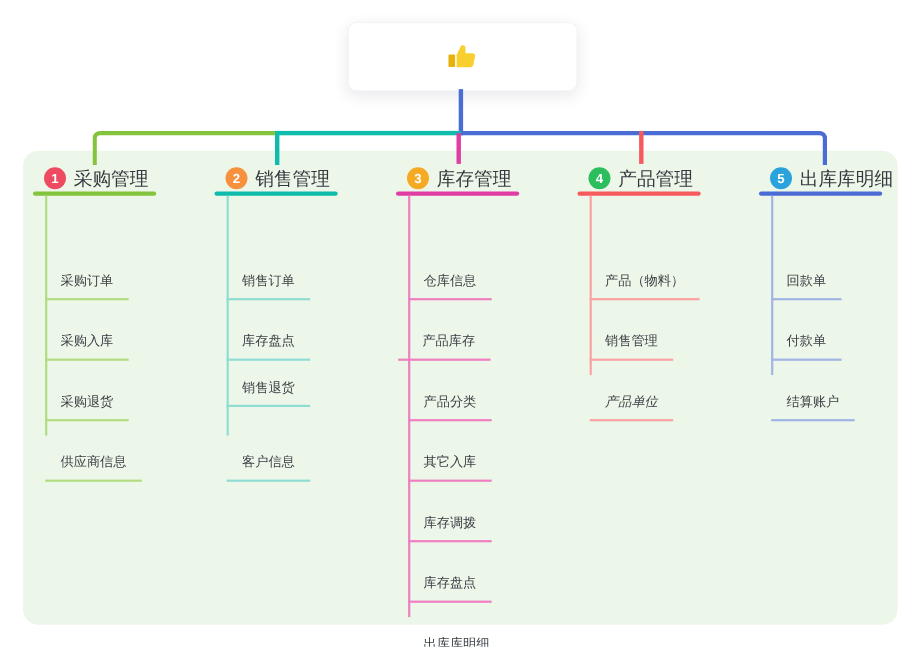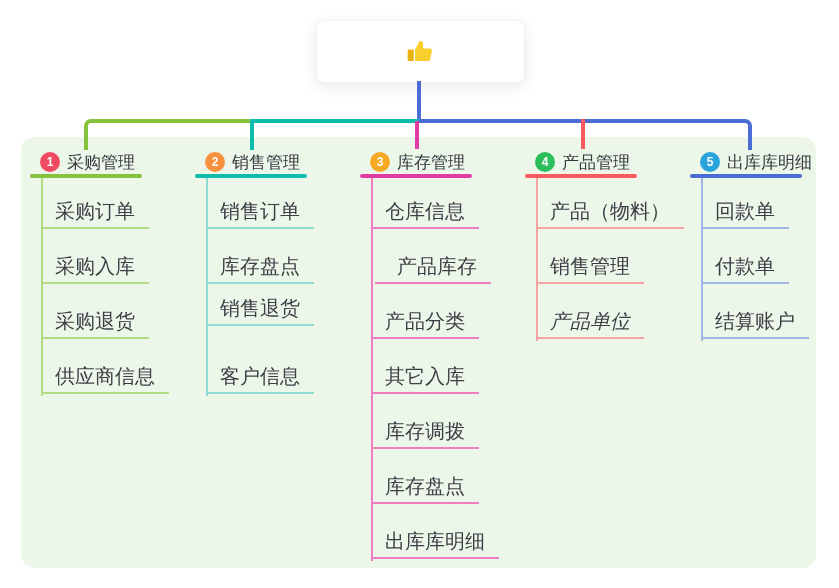--- a/index.html
+++ b/index.html
@@ -39,22 +39,22 @@
   }
   .badge{
     width:20px;height:20px;border-radius:50%;flex:0 0 20px;
     display:flex;align-items:center;justify-content:center;
     color:#ffffff;font-size:12px;font-weight:bold;
   }
   .title-underline{position:absolute;height:4px;border-radius:2px;}
   .child-vline{position:absolute;width:2px;}
   .child-node{
     position:absolute;white-space:nowrap;
-    font-size:20px;line-height:20px;color:#3a3f45;
-    padding:0 14px 6px 14px;border-bottom:2px solid;
+    font-size:12px;line-height:20px;color:#3a3f45;
+    padding:0 14px 6px 14px;border-bottom:2px solid;margin-top:44px;
   }
 </style>
 </head>
 <body>
 
 <div class="abs panel"></div>
 
 <div class="abs root-node">
   <span>
     <svg class="thumb" viewBox="0 0 24 24" aria-hidden="true">
@@ -93,21 +93,21 @@
     <div class="child-node" style="left: 206px; top: 256px; border-bottom-color: rgb(143, 220, 211);">库存盘点</div>
     <div class="child-node" style="left: 206px; top: 298px; border-bottom-color: rgb(143, 220, 211);">销售退货</div>
     <div class="child-node" style="left: 206px; top: 366px; border-bottom-color: rgb(143, 220, 211);">客户信息</div>
     <div class="branch-title" style="left: 370px; top: 150px;">
       <span class="badge" style="background: rgb(246, 169, 34);">3</span>
       <span>库存管理</span>
     </div>
     <div class="title-underline" style="left: 360px; top: 174px; width: 112px; background: rgb(224, 60, 164);"></div>
     <div class="child-vline" style="left: 371px; top: 178px; height: 383px; background: rgb(239, 127, 192);"></div>
     <div class="child-node" style="left: 371px; top: 201px; border-bottom-color: rgb(239, 127, 192);">仓库信息</div>
-    <div class="child-node" style="left: 375px; top: 256px; border-bottom-color: rgb(239, 127, 192); padding-left: 22px;">产品库存</div>
+    <div class="child-node" style="left: 362px; top: 256px; border-bottom-color: rgb(239, 127, 192); padding-left: 22px;">产品库存</div>
     <div class="child-node" style="left: 371px; top: 311px; border-bottom-color: rgb(239, 127, 192);">产品分类</div>
     <div class="child-node" style="left: 371px; top: 366px; border-bottom-color: rgb(239, 127, 192);">其它入库</div>
     <div class="child-node" style="left: 371px; top: 421px; border-bottom-color: rgb(239, 127, 192);">库存调拨</div>
     <div class="child-node" style="left: 371px; top: 476px; border-bottom-color: rgb(239, 127, 192);">库存盘点</div>
     <div class="child-node" style="left: 371px; top: 531px; border-bottom-color: rgb(239, 127, 192);">出库库明细</div>
     <div class="branch-title" style="left: 535px; top: 150px;">
       <span class="badge" style="background: rgb(44, 189, 93);">4</span>
       <span>产品管理</span>
     </div>
     <div class="title-underline" style="left: 525px; top: 174px; width: 112px; background: rgb(247, 90, 92);"></div>

